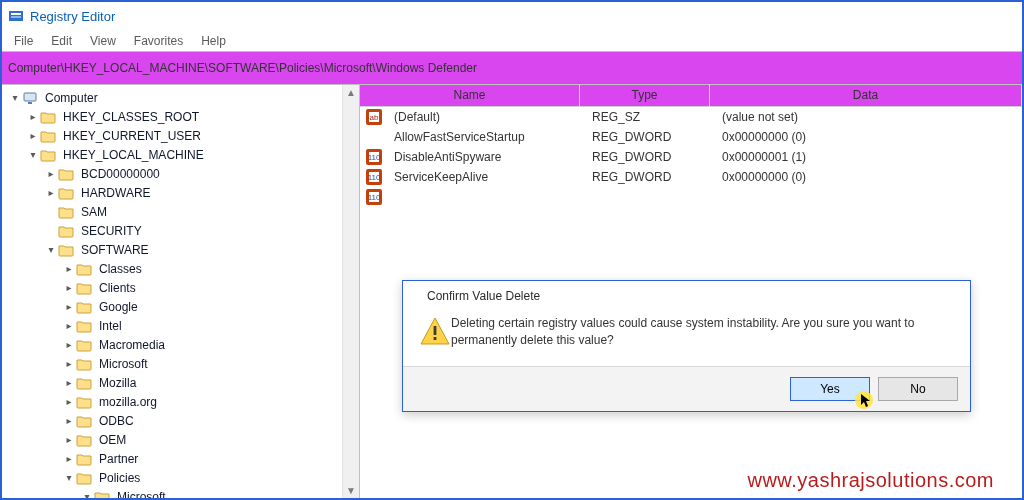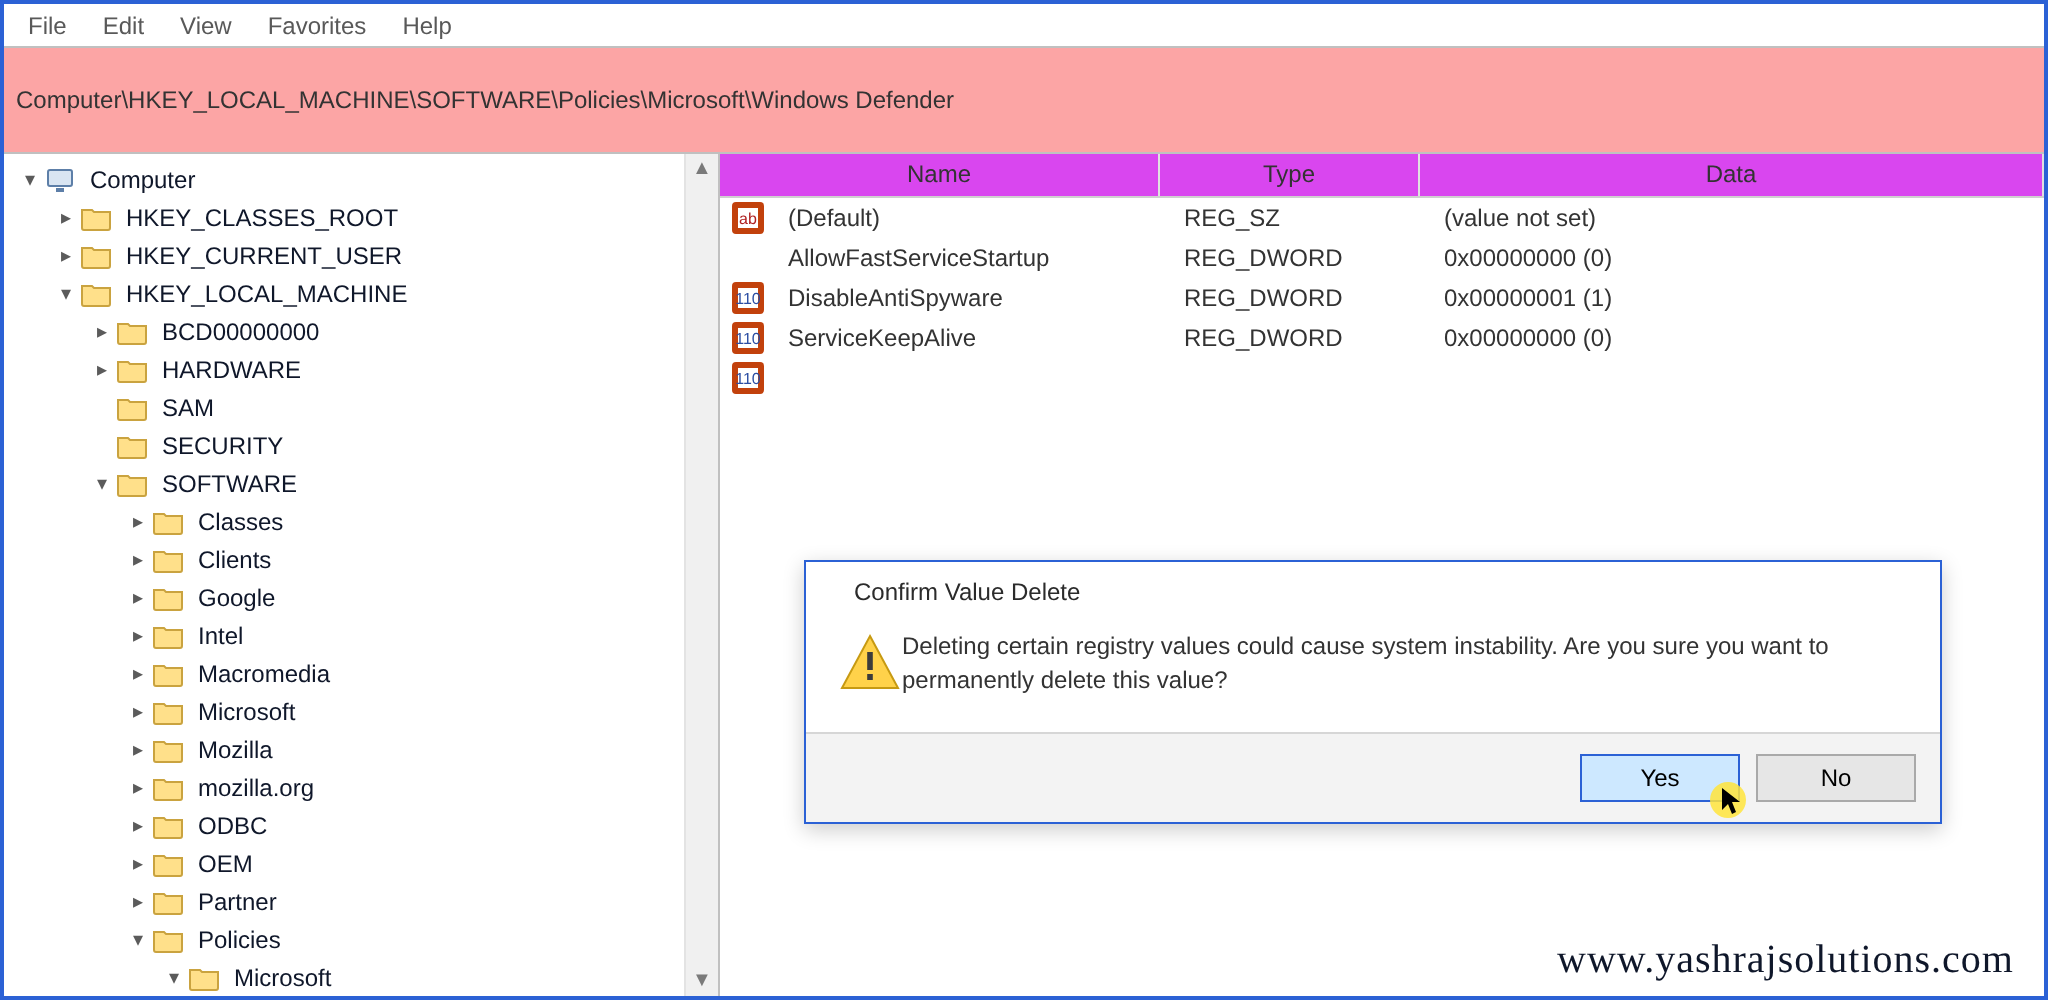--- a/index.html
+++ b/index.html
@@ -3,21 +3,21 @@
 <meta charset="utf-8">
 <style>
 * { box-sizing: border-box; margin: 0; padding: 0; font-family: "Segoe UI", Tahoma, sans-serif; font-size: 12px; }
 html, body { width: 1024px; height: 500px; overflow: hidden; }
 .window { width: 1024px; height: 500px; border: 2px solid #2b61d5; background: #fff; display: flex; flex-direction: column; position: relative; }
 .titlebar { height: 28px; display: flex; align-items: center; padding: 0 6px; gap: 6px; }
 .titlebar .app-icon { width: 16px; height: 16px; }
 .titlebar .title { color: #0a5fb5; font-size: 13px; }
 .menubar { height: 21px; display: flex; align-items: center; padding: 0 4px; gap: 2px; color: #595959; }
 .menubar .mi { padding: 2px 8px; cursor: default; }
-.address { border-top: 1px solid #c0c0c0; border-bottom: 1px solid #c0c0c0; padding: 19px 6px; color: #333; background: #fca5a5; }
+.address { border-top: 1px solid #c0c0c0; border-bottom: 1px solid #c0c0c0; padding: 9px 6px; color: #333; background: #d946ef; }
 .content { flex: 1; display: flex; overflow: hidden; }
 .tree-wrap { width: 358px; border-right: 1px solid #c0c0c0; display: flex; overflow: hidden; }
 .tree { flex: 1; overflow: hidden; padding: 3px 2px; }
 .tree-scroll { width: 17px; background: #f0f0f0; border-left: 1px solid #e3e3e3; display:flex;flex-direction:column;align-items:center;justify-content:space-between;padding:2px 0; }
 .tree-scroll .arrow { color:#7a7a7a; font-size:10px; }
 .node { white-space: nowrap; display: flex; align-items: center; height: 19px; }
 .node .caret { width: 14px; height: 14px; display:flex; align-items:center; justify-content:center; color:#5b5b5b; font-size:10px; cursor:default; }
 .node .caret.none { visibility:hidden; }
 .node .icon { width:16px; height:16px; margin-right:4px; display:inline-flex;align-items:center;justify-content:center;}
 .node .label { padding: 1px 3px; color:#0f172a; }
@@ -33,28 +33,38 @@
 .row .icon.bin{color:#2b4ea3;margin-top:40px;}
 .dialog { position:absolute; left:400px; top:278px; width:569px; border:1px solid #2b61d5; background:#fff; box-shadow:0 3px 10px rgba(0,0,0,.2); }
 .dialog .dheader { padding:8px 24px 4px; color:#2b2b2b; font-size:12px; }
 .dialog .dbody { padding:8px 16px 16px; display:flex; gap:0; align-items:center; color:#2b2b2b; }
 .dialog .dbody .warn-icon { width:32px; height:32px; }
 .dialog .dbody .msg { line-height:1.45; color:#333; }
 .dialog .dbuttons { border-top:1px solid #d6d6d6; background:#f3f3f3; padding:10px 12px; display:flex; justify-content:flex-end; gap:8px; }
 .dialog button { width:80px; height:24px; border:1px solid #a9a9a9; background:#e6e6e6; cursor:default; position:relative; }
 .dialog button.focus { border:1px solid #2b61d5; background:#cde8ff; }
 .cursor-overlay { position:absolute; left:852px; top:388px; width:20px;height:20px; }
-.footer-watermark { position:absolute; right:15px; bottom:6px; font-size:20px; color:#0f172a; font-family: Liberation Serif, serif; letter-spacing:.5px;}
+.footer-watermark { position:absolute; right:28px; bottom:6px; font-size:20px; color:#b91c1c; font-family: Liberation Sans, sans-serif; letter-spacing:.5px;}
 svg{display:block}
 </style>
 </head>
 <body>
 
 <div class="window">
 
+  <div class="titlebar">
+    <span class="app-icon">
+      <svg width="16" height="16" viewBox="0 0 16 16">
+          <rect x="1" y="3" width="14" height="10" fill="#2f6fd1"></rect>
+          <rect x="3" y="5" width="10" height="2" fill="#fff"></rect>
+          <rect x="3" y="8" width="10" height="2" fill="#8fb9ee"></rect>
+        </svg>
+    </span>
+    <span class="title">Registry Editor</span>
+  </div>
 
   <div class="menubar">
     <span class="mi">File</span>
     <span class="mi">Edit</span>
     <span class="mi">View</span>
     <span class="mi">Favorites</span>
     <span class="mi">Help</span>
   </div>
 
   <div class="address">Computer\HKEY_LOCAL_MACHINE\SOFTWARE\Policies\Microsoft\Windows Defender</div>

